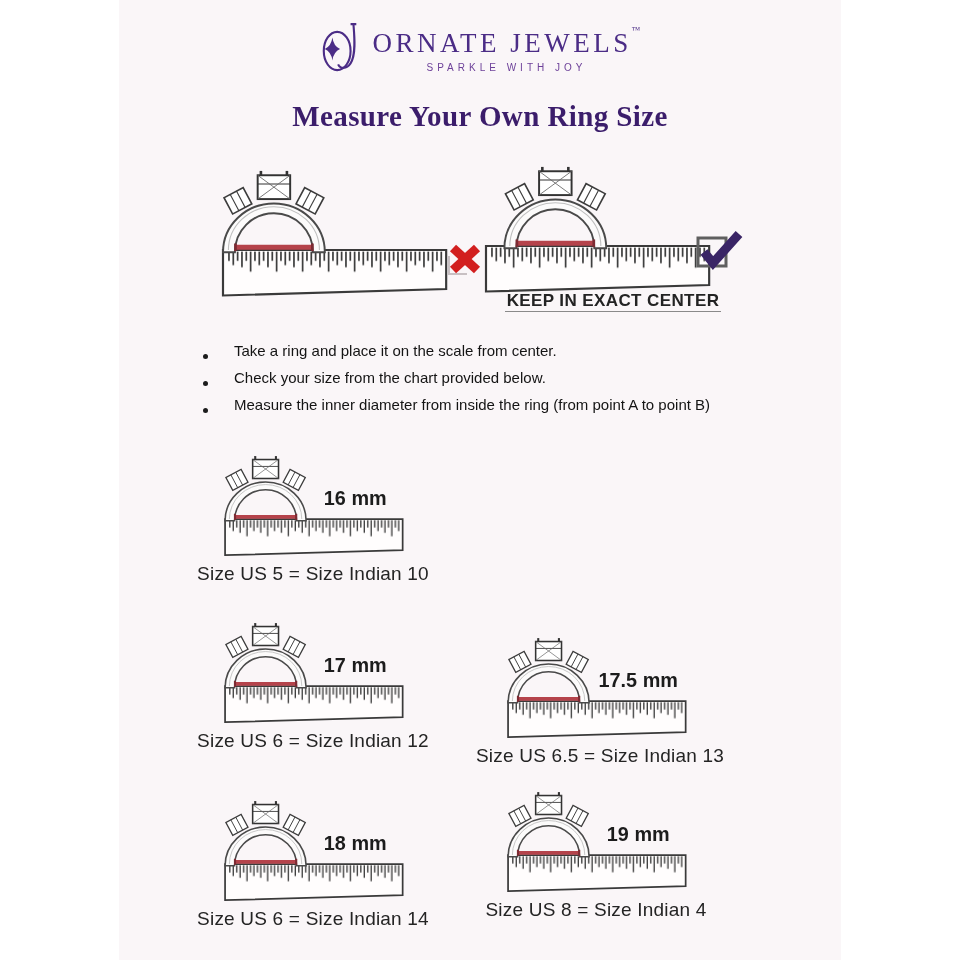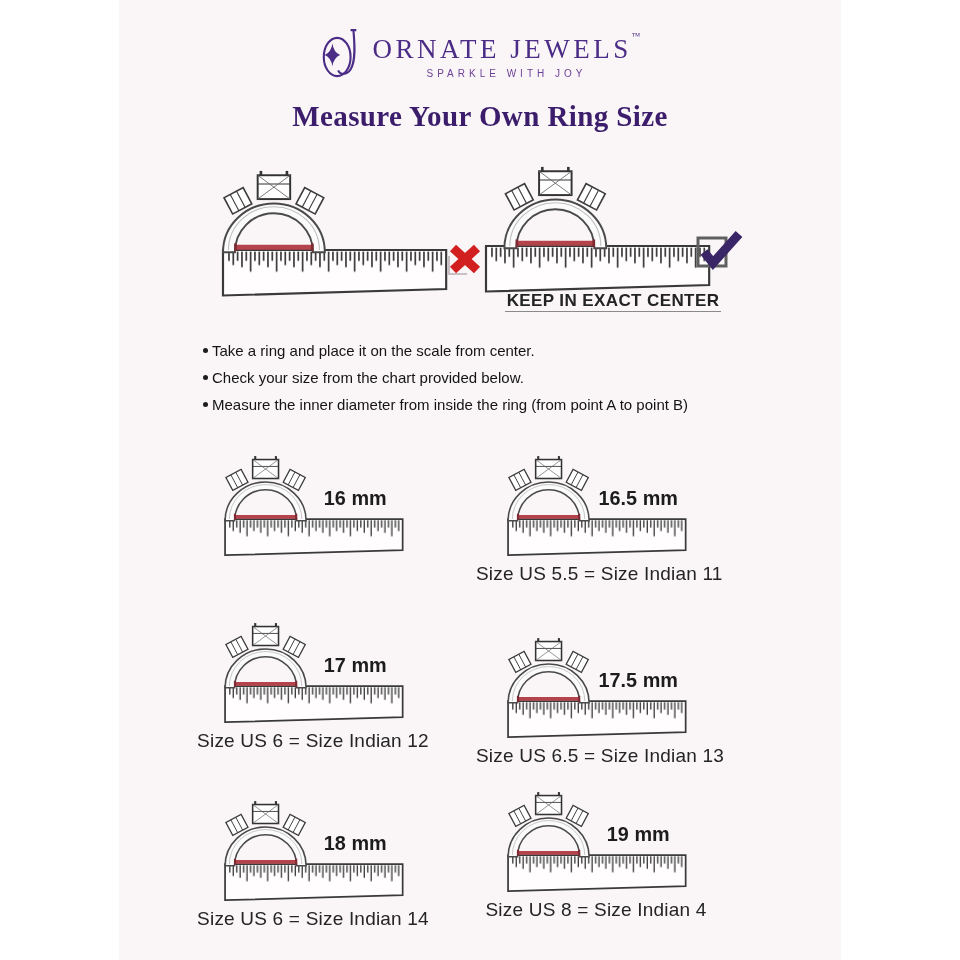--- a/index.html
+++ b/index.html
@@ -8,21 +8,21 @@
     font-family:"Liberation Sans", sans-serif;
     color:#1d1d1f;
   }
   .page {
     position:relative; width:722px; height:960px; margin:0 auto;
     background:#faf6f8; overflow:hidden;
   }
 
   
   .header { position:absolute; top:22px; left:0; right:0; text-align:center; }
-  .brand-row { display:flex; justify-content:center; align-items:center; gap:9px;margin-top:6px; }
+  .brand-row { display:flex; justify-content:center; align-items:center; gap:9px; }
   .brand-col { display:inline-block; text-align:center; }
   .wordmark {
     font-family:"Liberation Serif", serif; font-size:27px; letter-spacing:3.5px;
     color:#4b2c86; white-space:nowrap;
   }
   .tm { font-size:9px; letter-spacing:0; vertical-align:top; position:relative; top:-3px; }
   .tagline { font-size:10px; letter-spacing:4px; color:#6d4199; margin-top:3px; }
   .title {
     position:absolute; top:100px; left:0; width:100%; text-align:center;
     font-family:"Liberation Serif", serif; font-weight:600; font-size:29px;
@@ -38,21 +38,21 @@
     position:absolute; left:380px; top:291px; width:228px; text-align:center;
   }
   .keep-center span {
     display:inline-block; font-size:17px; font-weight:bold; letter-spacing:0.4px;
     color:#232323; border-bottom:1.5px solid #8a8a8a; padding:0 2px 0 2px;
     white-space:nowrap;
   }
 
   
   .instructions { position:absolute; left:84px; top:342px; }
-  .instr-line { display:flex; align-items:flex-start; gap:4px; margin-bottom:10px; }
+  .instr-line { display:flex; align-items:flex-end; gap:26px; margin-bottom:10px; }
   .bullet-dot { width:5px; height:5px; border-radius:50%; background:#1c1c1c; margin-top:6px; flex:none; }
   .instr-text { font-size:15px; color:#141414; white-space:nowrap; }
 
   
   .chart-item { position:absolute; width:240px; text-align:center; }
   .chart-item svg { display:block; width:200px; height:115px; margin:0 auto; }
   .size-caption { margin-top:2px; font-size:19px; color:#242424; letter-spacing:0.2px; white-space:nowrap; }
   .pos-1 { left:74px;  top:446px; }
   .pos-2 { left:357px; top:446px; }
   .pos-3 { left:74px;  top:613px; }
@@ -163,30 +163,23 @@
       <div class="instr-text">Measure the inner diameter from inside the ring (from point A to point B)</div>
     </div>
   </div>
 
   <div class="chart-item pos-1">
     <svg viewBox="0 0 232 132">
       <use href="#g-ruler" transform="translate(14,84)"></use>
       <use href="#g-ring" transform="translate(61,84)"></use>
       <text class="mm-label" x="165" y="68" text-anchor="middle">16 mm</text>
     </svg>
-  </div>
-
-  <div class="chart-item pos-2">
-    <svg viewBox="0 0 232 132">
-      <use href="#g-ruler" transform="translate(14,84)"></use>
-      <use href="#g-ring" transform="translate(61,84)"></use>
-      <text class="mm-label" x="165" y="68" text-anchor="middle">16.5 mm</text>
-    </svg>
-    <div class="size-caption">Size US 5.5 = Size Indian 11</div>
-  </div>
+    <div class="size-caption">Size US 5 = Size Indian 10</div>
+  </div>
+
 
   <div class="chart-item pos-3">
     <svg viewBox="0 0 232 132">
       <use href="#g-ruler" transform="translate(14,84)"></use>
       <use href="#g-ring" transform="translate(61,84)"></use>
       <text class="mm-label" x="165" y="68" text-anchor="middle">17 mm</text>
     </svg>
     <div class="size-caption">Size US 6 = Size Indian 12</div>
   </div>
 

